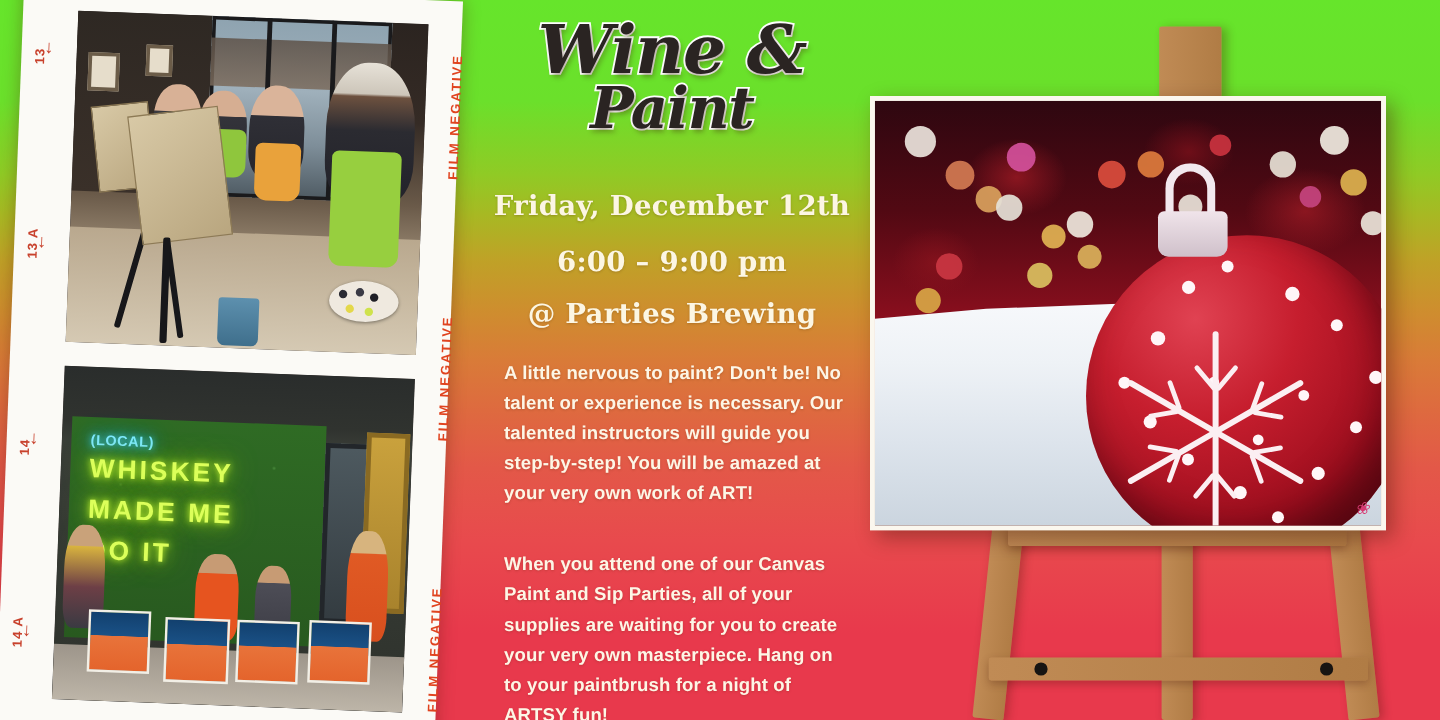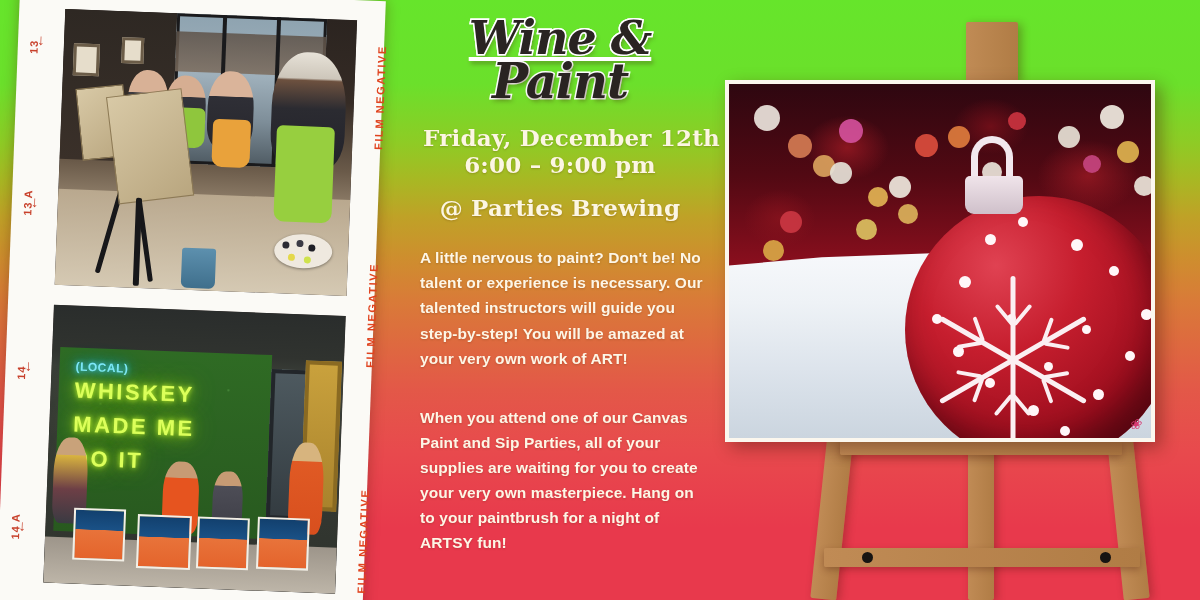--- a/index.html
+++ b/index.html
@@ -168,31 +168,31 @@
   }
   #logo-wrap { margin-top:16px; }
   .logo-line {
     font-family:"DejaVu Serif", serif;
     font-weight:bold; font-style:italic;
     color:#2a2422; line-height:.96;
     -webkit-text-stroke:3px #FFFFFF;
     paint-order:stroke fill;
     text-shadow:2px 3px 4px rgba(60,30,10,.35);
   }
-  #logo-l1 { font-size:46px; letter-spacing:-1px;text-decoration:underline; }
+  #logo-l1 { font-size:56px; letter-spacing:-1px; }
   #logo-l2 { font-size:48px; letter-spacing:-1px; margin-top:-2px; }
 
   .event-line {
     font-family:"DejaVu Serif", serif;
     color:#FCF6E3; font-size:23px; font-weight:bold;
     letter-spacing:.2px;
     text-shadow:0 1px 2px rgba(90,50,10,.28);
   }
-  #event-date { margin-top:20px;text-align:right; }
-  #event-time { margin-top:0; }
+  #event-date { margin-top:44px; }
+  #event-time { margin-top:20px; }
   #event-venue { margin-top:16px; }
 
   .body-copy {
     text-align:left;
     color:#FDF6E6; font-size:15.5px; font-weight:bold;
     line-height:1.62; letter-spacing:.1px;
     margin-left:20px; margin-right:14px;
     text-shadow:0 1px 2px rgba(90,40,15,.25);
   }
   #para-1 { margin-top:34px; }

